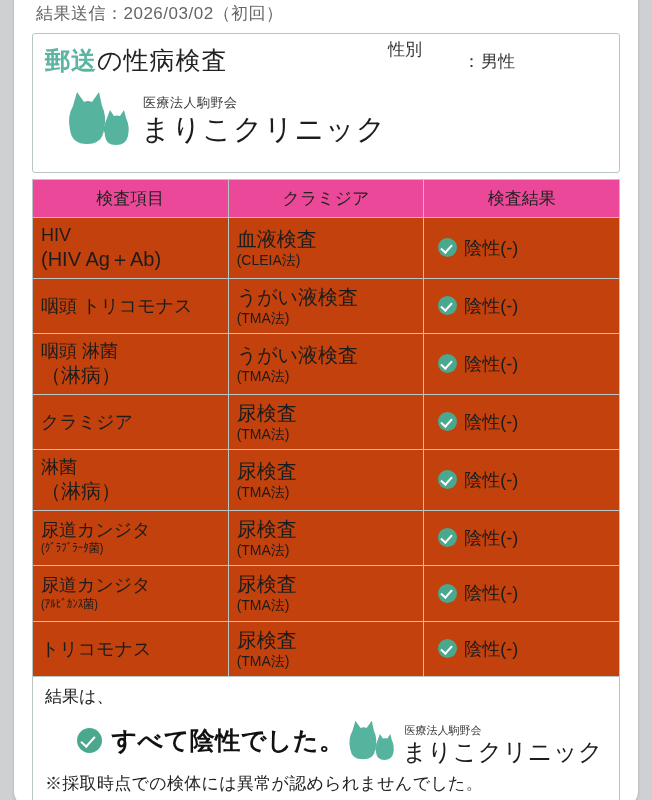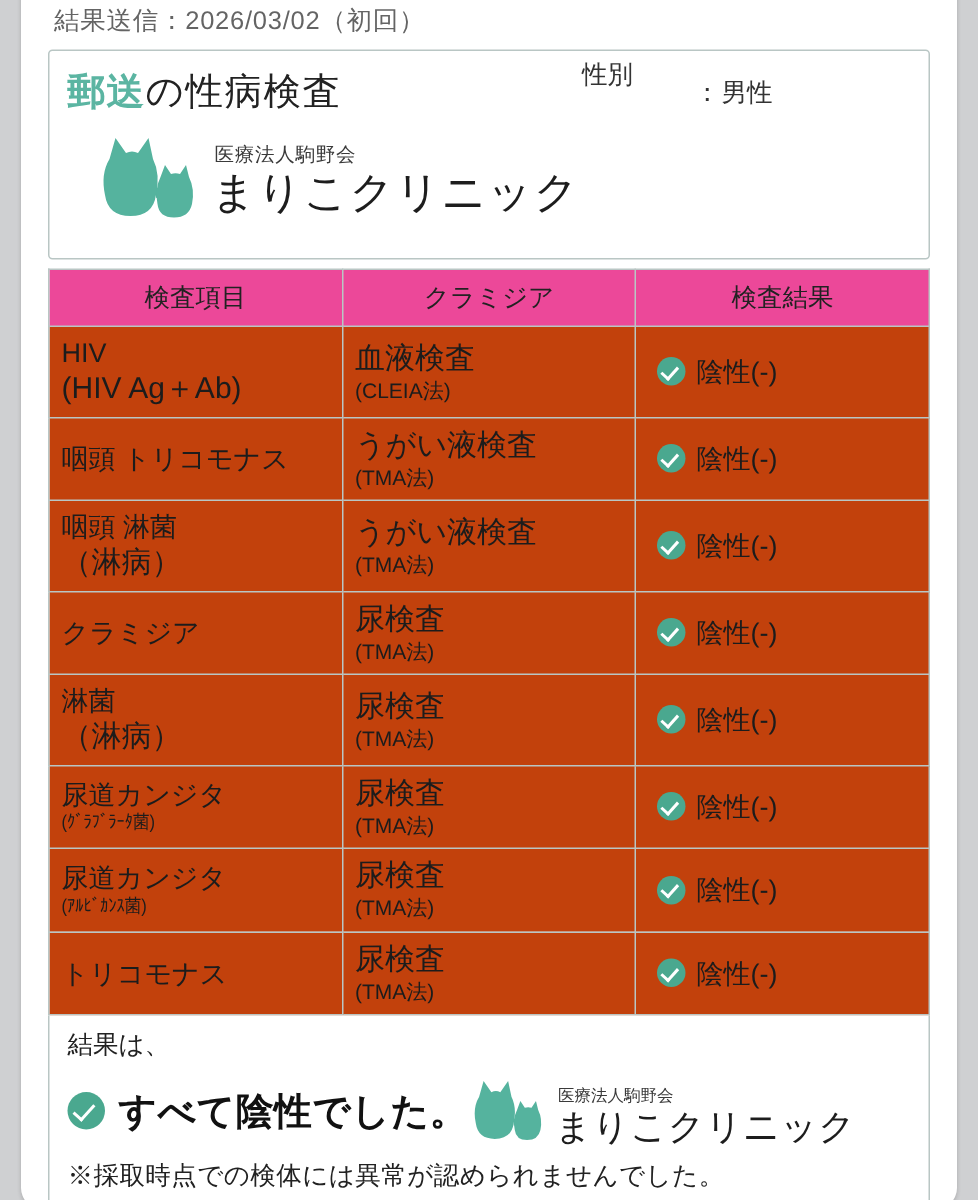--- a/index.html
+++ b/index.html
@@ -199,21 +199,21 @@
     box-sizing: border-box;
   }
   .footer-line1 {
     font-size: 17px;
     color: #222;
     margin-bottom: 8px;
   }
   .footer-row {
     display: flex;
     align-items: center;
-    justify-content: flex-start;
+    justify-content: flex-end;
   }
   .footer-allneg {
     display: flex;
     align-items: center;
     gap: 9px;
   }
   .check-lg {
     width: 25px;
     height: 25px;
     border-radius: 50%;

